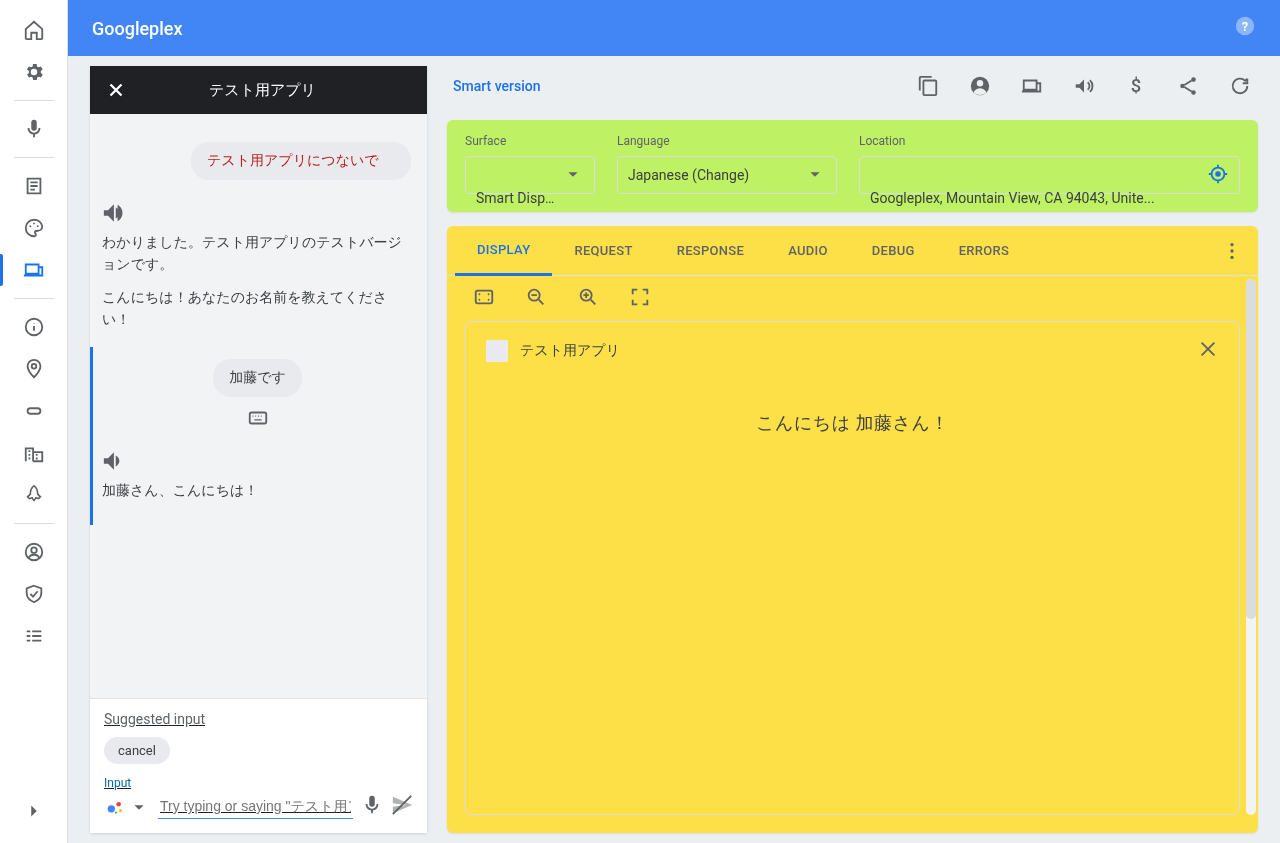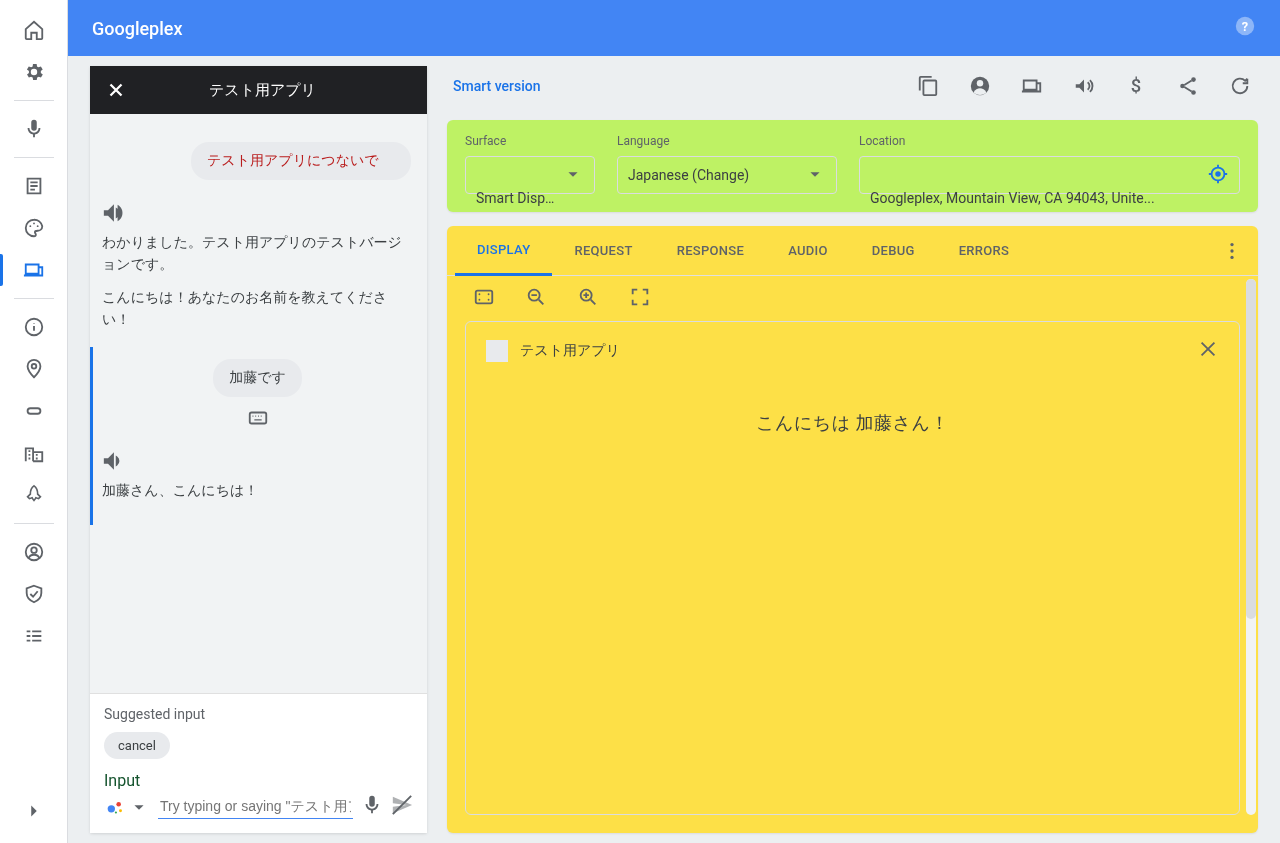--- a/index.html
+++ b/index.html
@@ -28,26 +28,26 @@
 .bubble-right { margin:20px 6px 8px auto; max-width: 220px; background:#e8eaed; border-radius: 18px; padding: 10px 16px; color:#b91c1c; }
 .assist-block { display:flex; padding: 12px 6px 6px 4px; gap: 4px; flex-direction: column; }
 .assist-block .spk { color:#5f6368; padding-top:2px; cursor:pointer; }
 .assist-block .txt { color:#3c4043; line-height: 1.6; }
 .assist-block .txt p { margin-bottom: 10px; }
 .user-row { display:flex; align-items:center; justify-content:flex-end; gap: 10px; padding: 4px 6px; flex-direction: column; }
 .user-row .chip { background:#e8eaed; border-radius: 18px; padding: 10px 16px; color:#3c4043; }
 .user-row .kb { color:#5f6368; }
 .highlight-group { border-left: 3px solid #1a73e8; margin-left: -8px; padding-left: 5px; padding-top: 8px; padding-bottom: 8px; }
 
-.chat-footer { border-top: 1px solid #e0e0e0; background:#fff; }
+.chat-footer { border-top: 1px solid #e0e0e0; background:#fff;text-decoration:underline; }
 .sugg { padding: 12px 14px 6px; }
 .sugg-label { color:#5f6368; font-size: 14px; margin-bottom: 10px; }
 .sugg-chip { display:inline-block; background:#e8eaed; color:#3c4043; border-radius: 16px; padding: 6px 14px; font-size: 13px; cursor:pointer; }
 .inp-area { padding: 6px 14px 14px; }
-.inp-label { color:#14532d; font-size: 16px; margin-bottom: 4px; }
+.inp-label { color:#0369a1; font-size: 12px; margin-bottom: 4px; }
 .inp-row { display:flex; align-items:center; gap: 8px; }
 .assist-ic { color:#4285f4; display:flex; align-items:center; gap:2px; cursor:pointer; }
 .inp-field { flex:1; border:none; border-bottom:1px solid #4285f4; outline:none; padding: 4px 2px; font-size:14px; color:#5f6368; background:transparent; }
 .mic-ic, .send-ic { color:#5f6368; cursor:pointer; }
 
 .right-col { flex:1; margin-right: 22px; display:flex; flex-direction:column; gap: 14px; }
 .ctrlbar { display:flex; align-items:center; height: 40px; gap: 28px; padding: 0 6px; }
 .ctrlbar .link { color:#1a73e8; font-weight:500; cursor:pointer; }
 .ctrlbar .sp { flex:1; }
 .ctrlbar .ic { color:#5f6368; cursor:pointer; width:24px; height:24px; display:flex; align-items:center; justify-content:center; }

